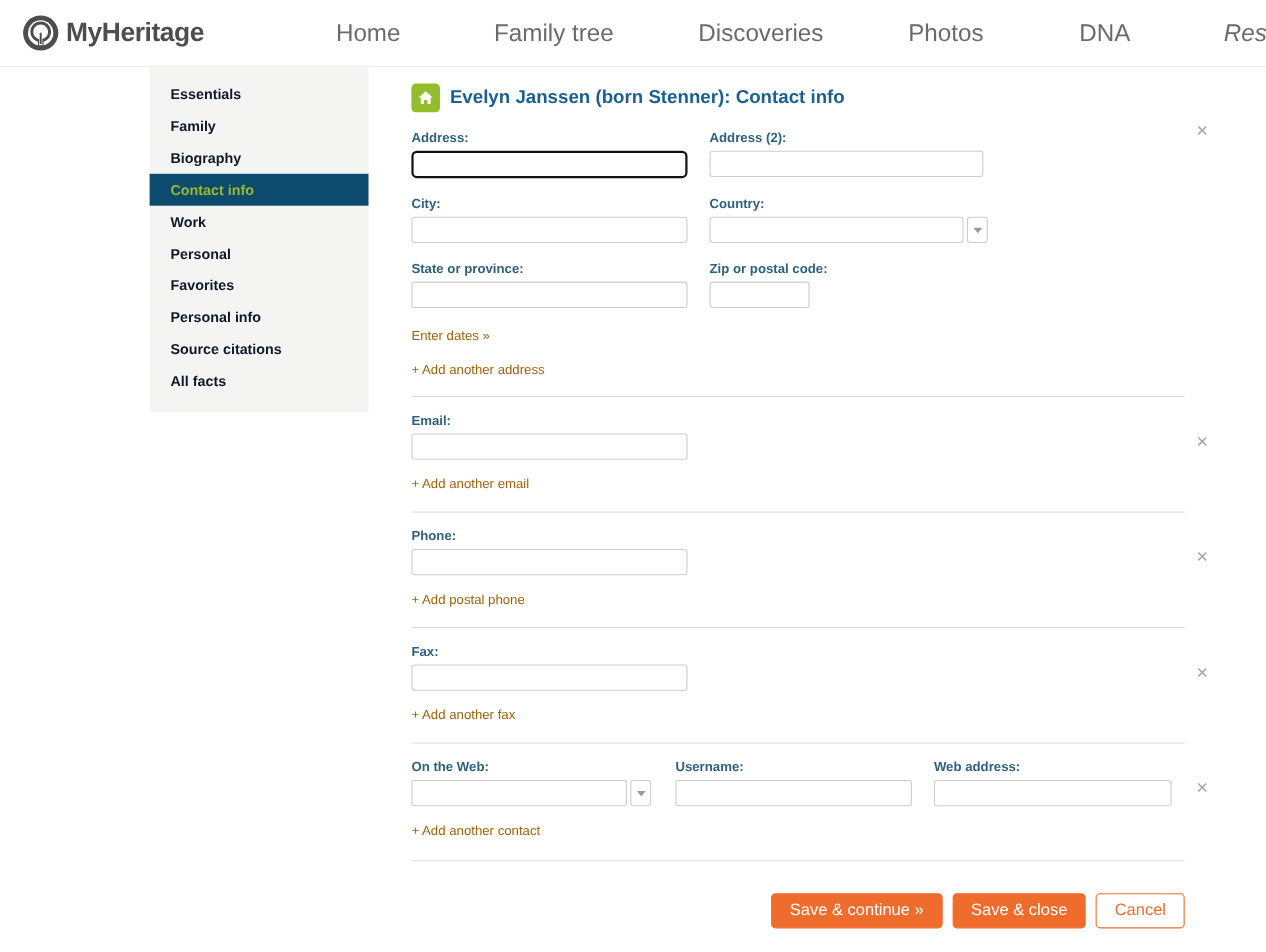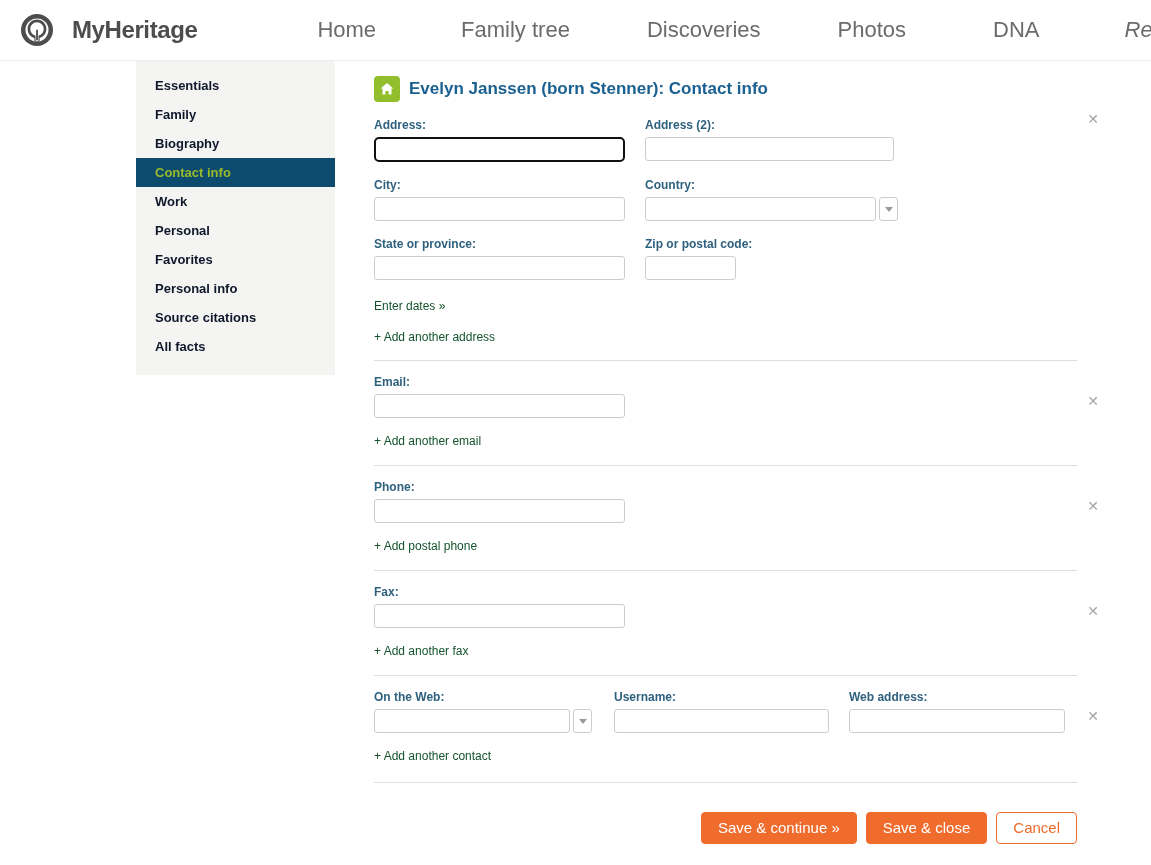--- a/index.html
+++ b/index.html
@@ -17,21 +17,21 @@
     height: 61px;
     background: #ffffff;
     border-bottom: 1px solid #eeeeee;
     display: flex;
     align-items: center;
   }
   .logo-wrap {
     display: flex;
     align-items: center;
     margin-left: 20px;
-    gap: 18px;
+    gap: 6px;
   }
   .logo-mark { width: 34px; height: 34px; display: block; }
   .logo-text {
     font-size: 24px;
     font-weight: bold;
     color: #4d4d4d;
     letter-spacing: -0.4px;
     line-height: 1;
   }
   .nav {
@@ -160,21 +160,21 @@
     border-right: 4px solid transparent;
     border-top: 5px solid #9a9a9a;
   }
 
   .grid2 { display: flex; }
   .col-left  { width: 271px; }
   .col-right { width: 260px; }
 
   .lnk {
     font-size: 12px;
-    color: #14532d;
+    color: #a16207;
     text-decoration: none;
     cursor: pointer;
     display: inline-block;
   }
 
   .xbtn {
     position: absolute;
     right: -22px;
     width: 14px; height: 14px;
     color: #a6a6a6;

